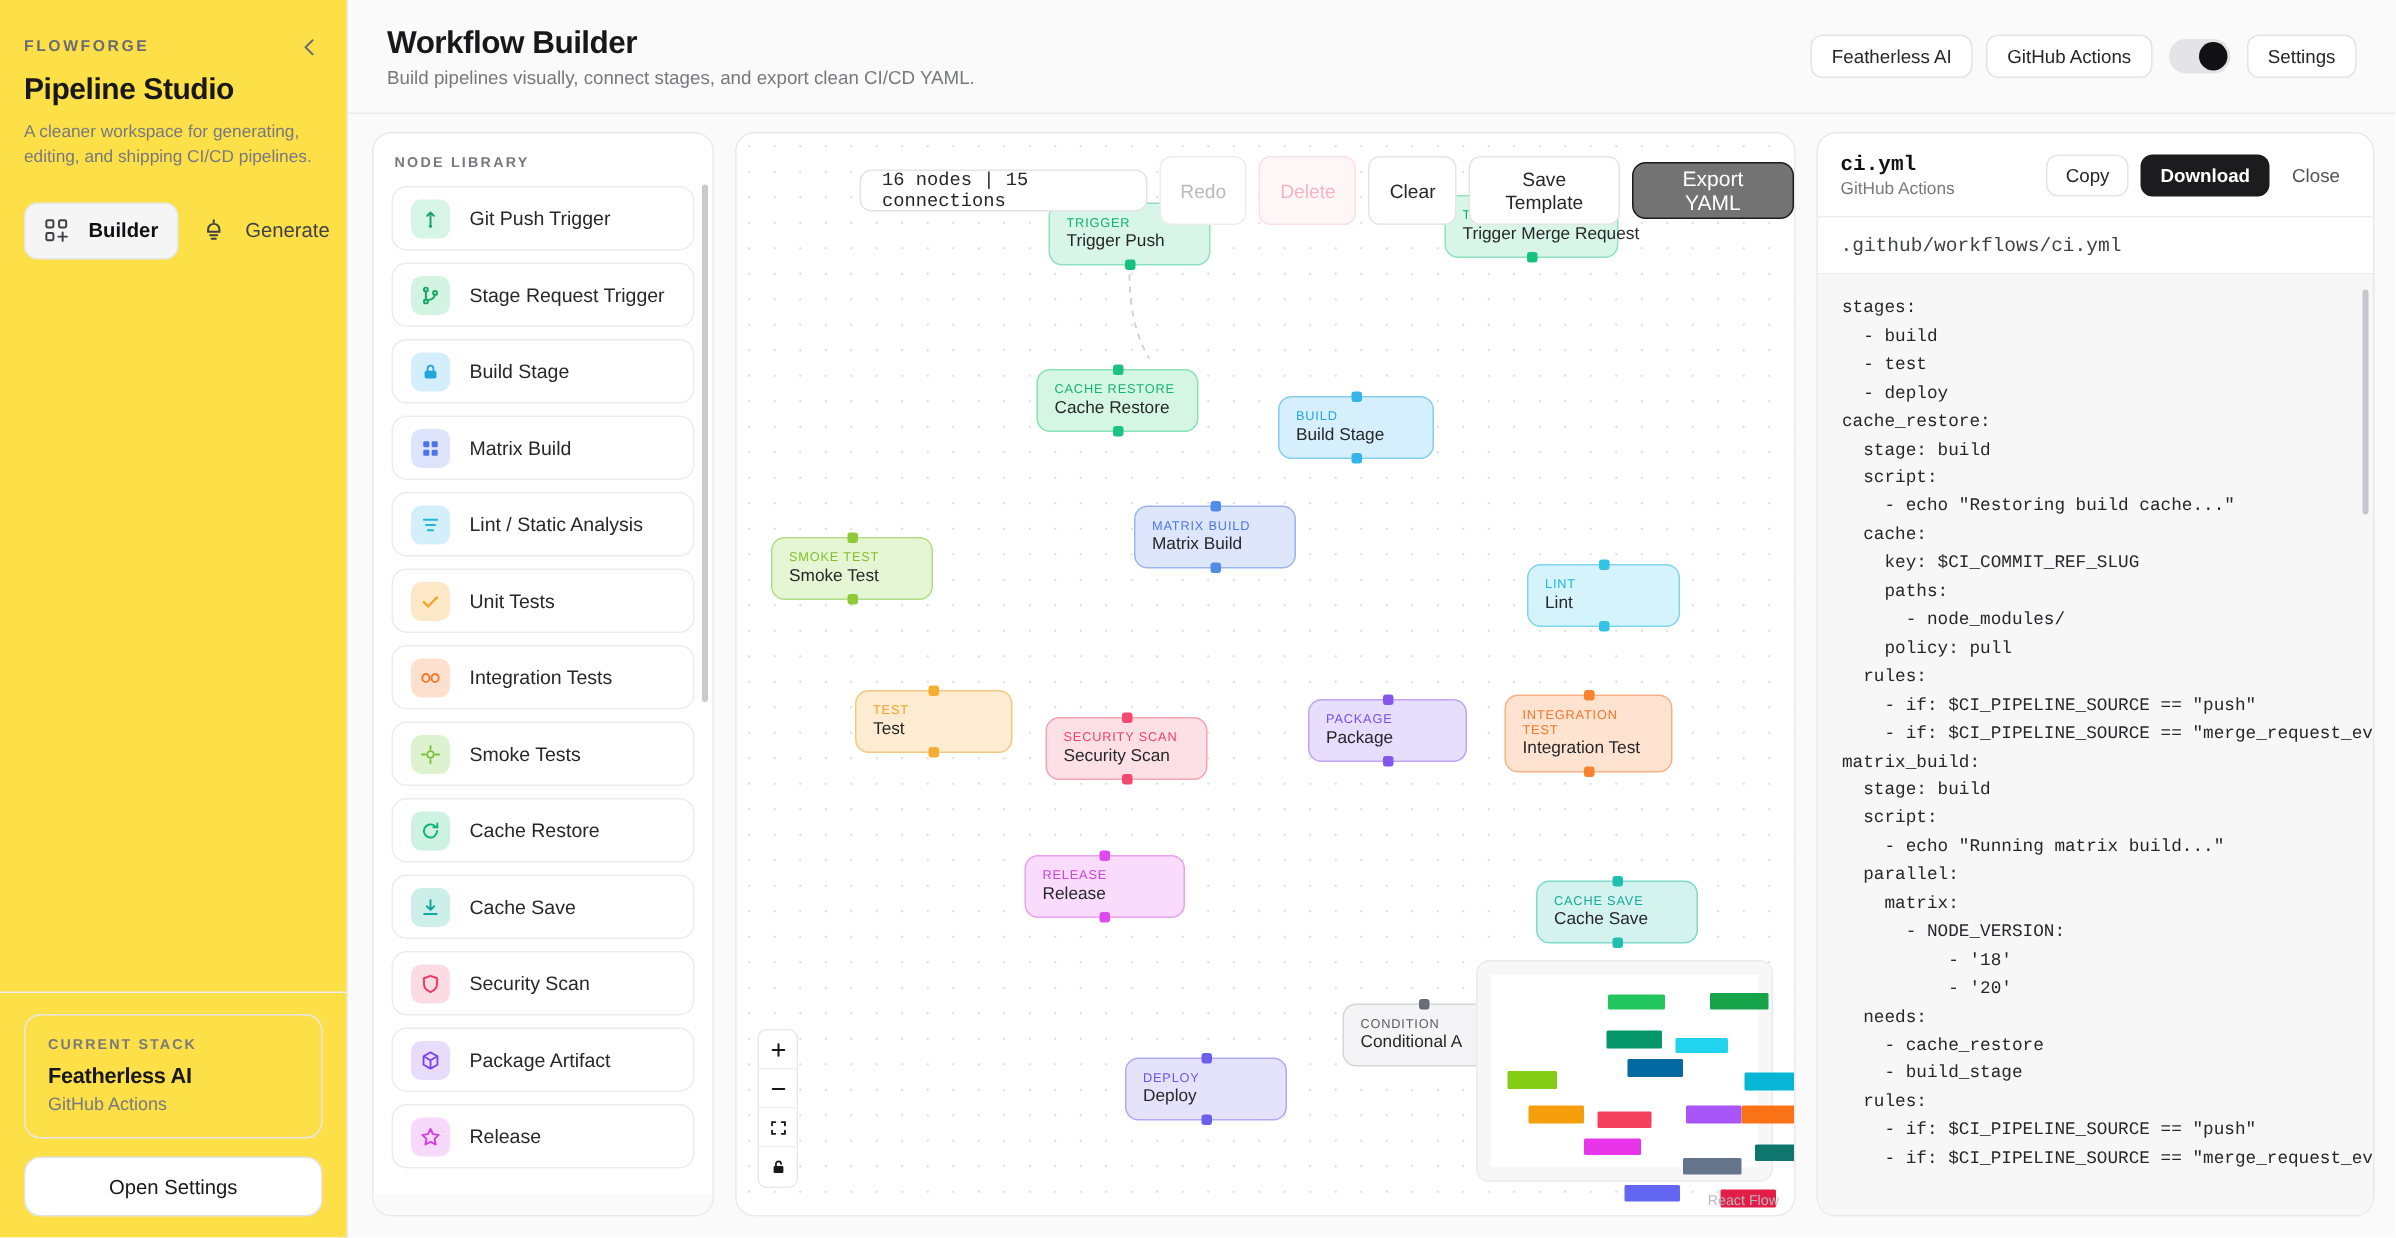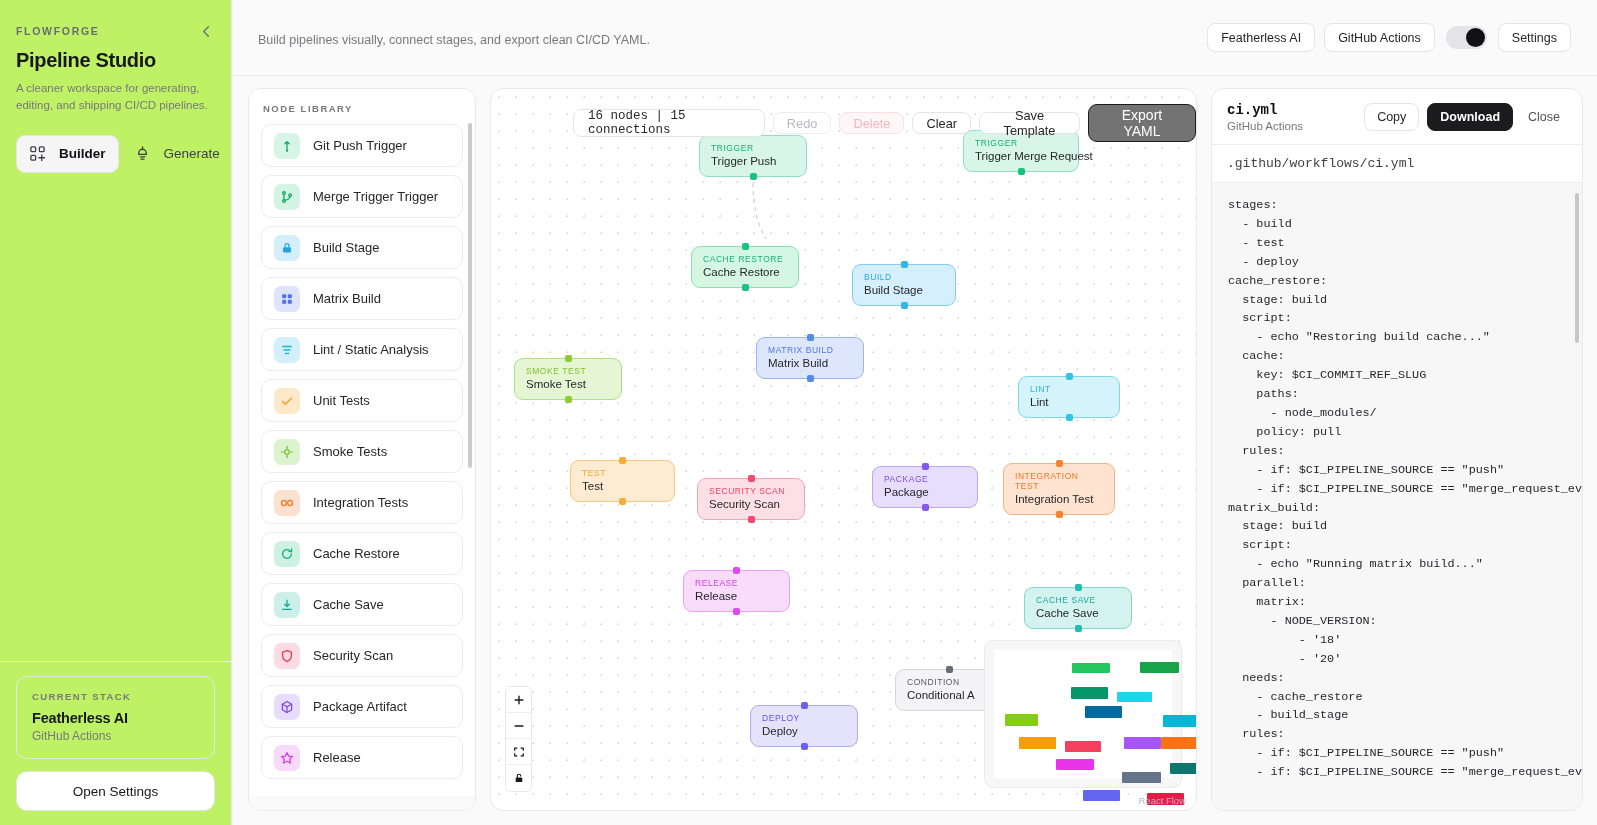--- a/index.html
+++ b/index.html
@@ -8,21 +8,21 @@
     font-family: "Liberation Sans", sans-serif;
     background: #ffffff;
     color: #18181b;
     overflow: hidden;
   }
   .app { display: flex; width: 1597px; height: 825px; }
 
   
   .sidebar {
     width: 232px; height: 825px;
-    background: #bef264;
+    background: #fde047;
     border-right: 1px solid #e9e9ec;
     display: flex; flex-direction: column;
     padding: 22px 16px 14px 16px;
     flex: 0 0 232px;
   }
   .brand-row { display: flex; align-items: center; justify-content: space-between; }
   .brand {
     font-size: 10.5px; font-weight: 700; letter-spacing: 1.7px; color: #6b6b76;
   }
   .collapse-btn {
@@ -122,21 +122,21 @@
   }
   .canvas-toolbar {
     position: absolute; left: 82px; top: 15px; display: flex; align-items: center; gap: 8px; z-index: 9;
   }
   .tb-stat {
     height: 28px; padding: 0 14px; border: 1px solid #e4e4e9; border-radius: 8px; background: #fff;
     font-family: "Liberation Mono", monospace; font-size: 12.5px; color: #27272a;
     display: flex; align-items: center;
   }
   .tb-btn {
-    height: 22px; padding: 0 13px; border: 1px solid #e4e4e9; border-radius: 8px; background: #fff;
+    height: 46px; padding: 0 13px; border: 1px solid #e4e4e9; border-radius: 8px; background: #fff;
     font-size: 12.8px; color: #27272a; cursor: pointer; display: flex; align-items: center;
     font-family: inherit;
   }
   .tb-btn.disabled { color: #b9b9c0; border-color: #ededf1; cursor: default; }
   .tb-btn.danger-disabled { color: #f3b6c0; border-color: #fbe0e5; background: #fef6f7; cursor: default; }
   .tb-btn.primary { background: #737373; color: #fff; border-color: #1c1c1e; font-weight: 400; height: 38px; padding: 0 18px; border-radius: 9px; font-size: 14px; }
 
   
   .node {
     position: absolute; border-radius: 9px; border: 1px solid; padding: 7px 11px 9px 11px;
@@ -293,20 +293,21 @@
       <div class="stack-name">Featherless AI</div>
       <div class="stack-sub">GitHub Actions</div>
     </div>
     <button class="open-settings">Open Settings</button>
   </aside>
 
   <div class="main">
 
     <header class="topbar">
       <div>
+        <div class="page-title">Workflow Builder</div>
         <div class="page-sub">Build pipelines visually, connect stages, and export clean CI/CD YAML.</div>
       </div>
       <div class="topbar-right">
         <button class="chip">Featherless AI</button>
         <button class="chip">GitHub Actions</button>
         <div class="toggle">
           <div class="toggle-knob"></div>
         </div>
         <button class="chip">Settings</button>
       </div>
@@ -328,21 +329,21 @@
             </div>
             <div class="lib-item">
               <span class="lib-icn-box" style="background: rgb(211, 244, 226); color: rgb(23, 168, 98);">
                 <svg viewBox="0 0 16 16" fill="none" stroke="currentColor" stroke-width="1.5" stroke-linecap="round">
                   <circle cx="4.5" cy="3.5" r="1.5"></circle>
                   <circle cx="4.5" cy="12.5" r="1.5"></circle>
                   <circle cx="11.5" cy="6" r="1.5"></circle>
                   <path d="M4.5 5v6M6 11.5c3.5-.4 5-2 5.4-4"></path>
                 </svg>
               </span>
-              <span class="lib-label">Merge Trigger Trigger</span>
+              <span class="lib-label">Stage Request Trigger</span>
             </div>
             <div class="lib-item">
               <span class="lib-icn-box" style="background: rgb(213, 238, 251); color: rgb(34, 165, 221);">
                 <svg viewBox="0 0 16 16" fill="none" stroke="currentColor" stroke-width="1.4">
                   <rect x="3.5" y="7" width="9" height="6" rx="1.4" fill="currentColor" stroke="none"></rect>
                   <path d="M5.8 7V5.3a2.2 2.2 0 014.4 0V7" stroke-linecap="round"></path>
                 </svg>
               </span>
               <span class="lib-label">Build Stage</span>
             </div>
@@ -367,36 +368,36 @@
             </div>
             <div class="lib-item">
               <span class="lib-icn-box" style="background: rgb(253, 232, 200); color: rgb(242, 164, 38);">
                 <svg viewBox="0 0 16 16" fill="none" stroke="currentColor" stroke-width="1.8" stroke-linecap="round" stroke-linejoin="round">
                   <path d="M3 8.5l3.2 3.3L13 4.8"></path>
                 </svg>
               </span>
               <span class="lib-label">Unit Tests</span>
             </div>
             <div class="lib-item">
+              <span class="lib-icn-box" style="background: rgb(253, 224, 205); color: rgb(244, 122, 40);">
+                <svg viewBox="0 0 16 16" fill="none" stroke="currentColor" stroke-width="1.5">
+                  <rect x="1.8" y="5" width="5.4" height="6" rx="2.7"></rect>
+                  <rect x="8.8" y="5" width="5.4" height="6" rx="2.7"></rect>
+                </svg>
+              </span>
+              <span class="lib-label">Integration Tests</span>
+            </div>
+            <div class="lib-item">
               <span class="lib-icn-box" style="background: rgb(221, 243, 207); color: rgb(119, 193, 53);">
                 <svg viewBox="0 0 16 16" fill="none" stroke="currentColor" stroke-width="1.4" stroke-linecap="round">
                   <circle cx="8" cy="8" r="2.6"></circle>
                   <path d="M8 1.5v2.4M8 12.1v2.4M1.5 8h2.4M12.1 8h2.4"></path>
                 </svg>
               </span>
               <span class="lib-label">Smoke Tests</span>
-            </div>
-            <div class="lib-item">
-              <span class="lib-icn-box" style="background: rgb(253, 224, 205); color: rgb(244, 122, 40);">
-                <svg viewBox="0 0 16 16" fill="none" stroke="currentColor" stroke-width="1.5">
-                  <rect x="1.8" y="5" width="5.4" height="6" rx="2.7"></rect>
-                  <rect x="8.8" y="5" width="5.4" height="6" rx="2.7"></rect>
-                </svg>
-              </span>
-              <span class="lib-label">Integration Tests</span>
             </div>
             <div class="lib-item">
               <span class="lib-icn-box" style="background: rgb(205, 242, 226); color: rgb(17, 179, 122);">
                 <svg viewBox="0 0 16 16" fill="none" stroke="currentColor" stroke-width="1.5" stroke-linecap="round">
                   <path d="M13 8a5 5 0 11-1.6-3.7"></path>
                   <path d="M13.2 2.2v3h-3"></path>
                 </svg>
               </span>
               <span class="lib-label">Cache Restore</span>
             </div>

